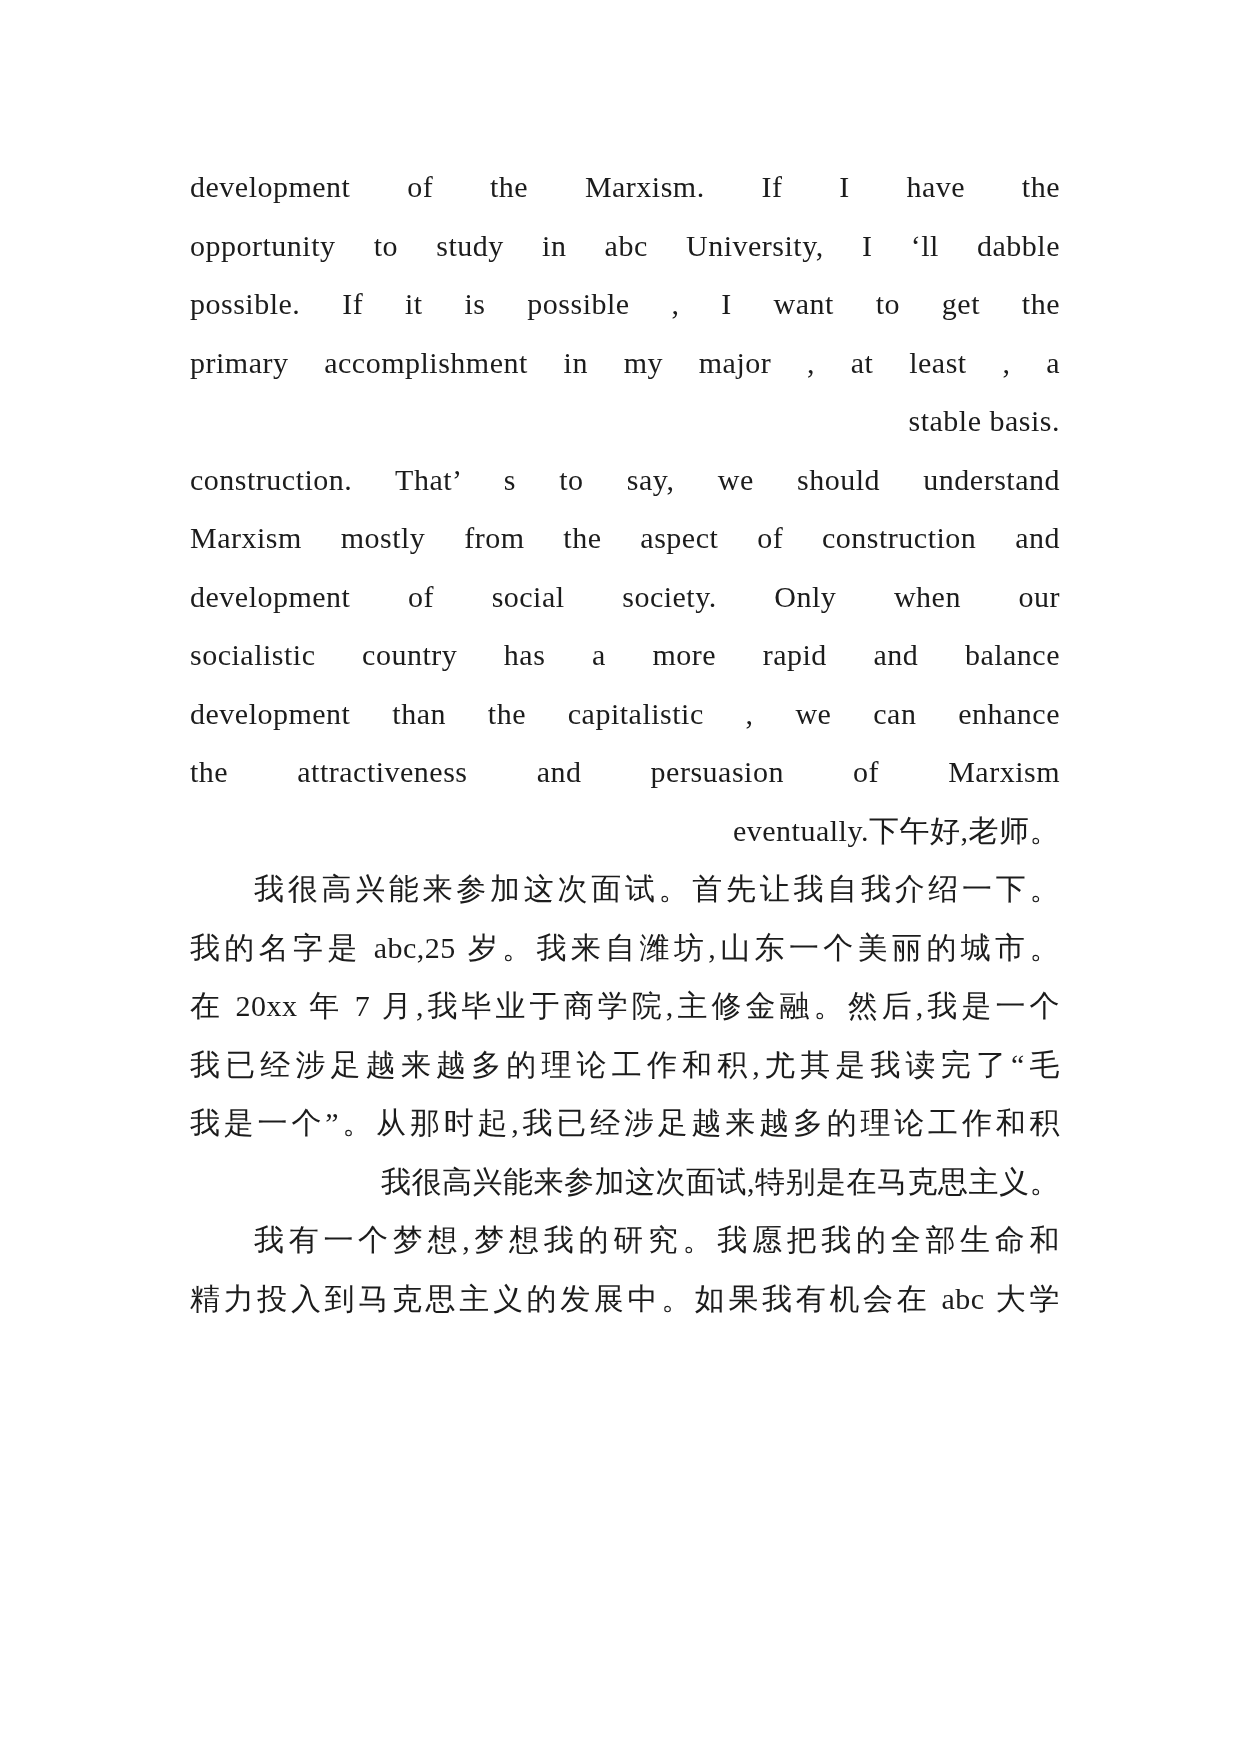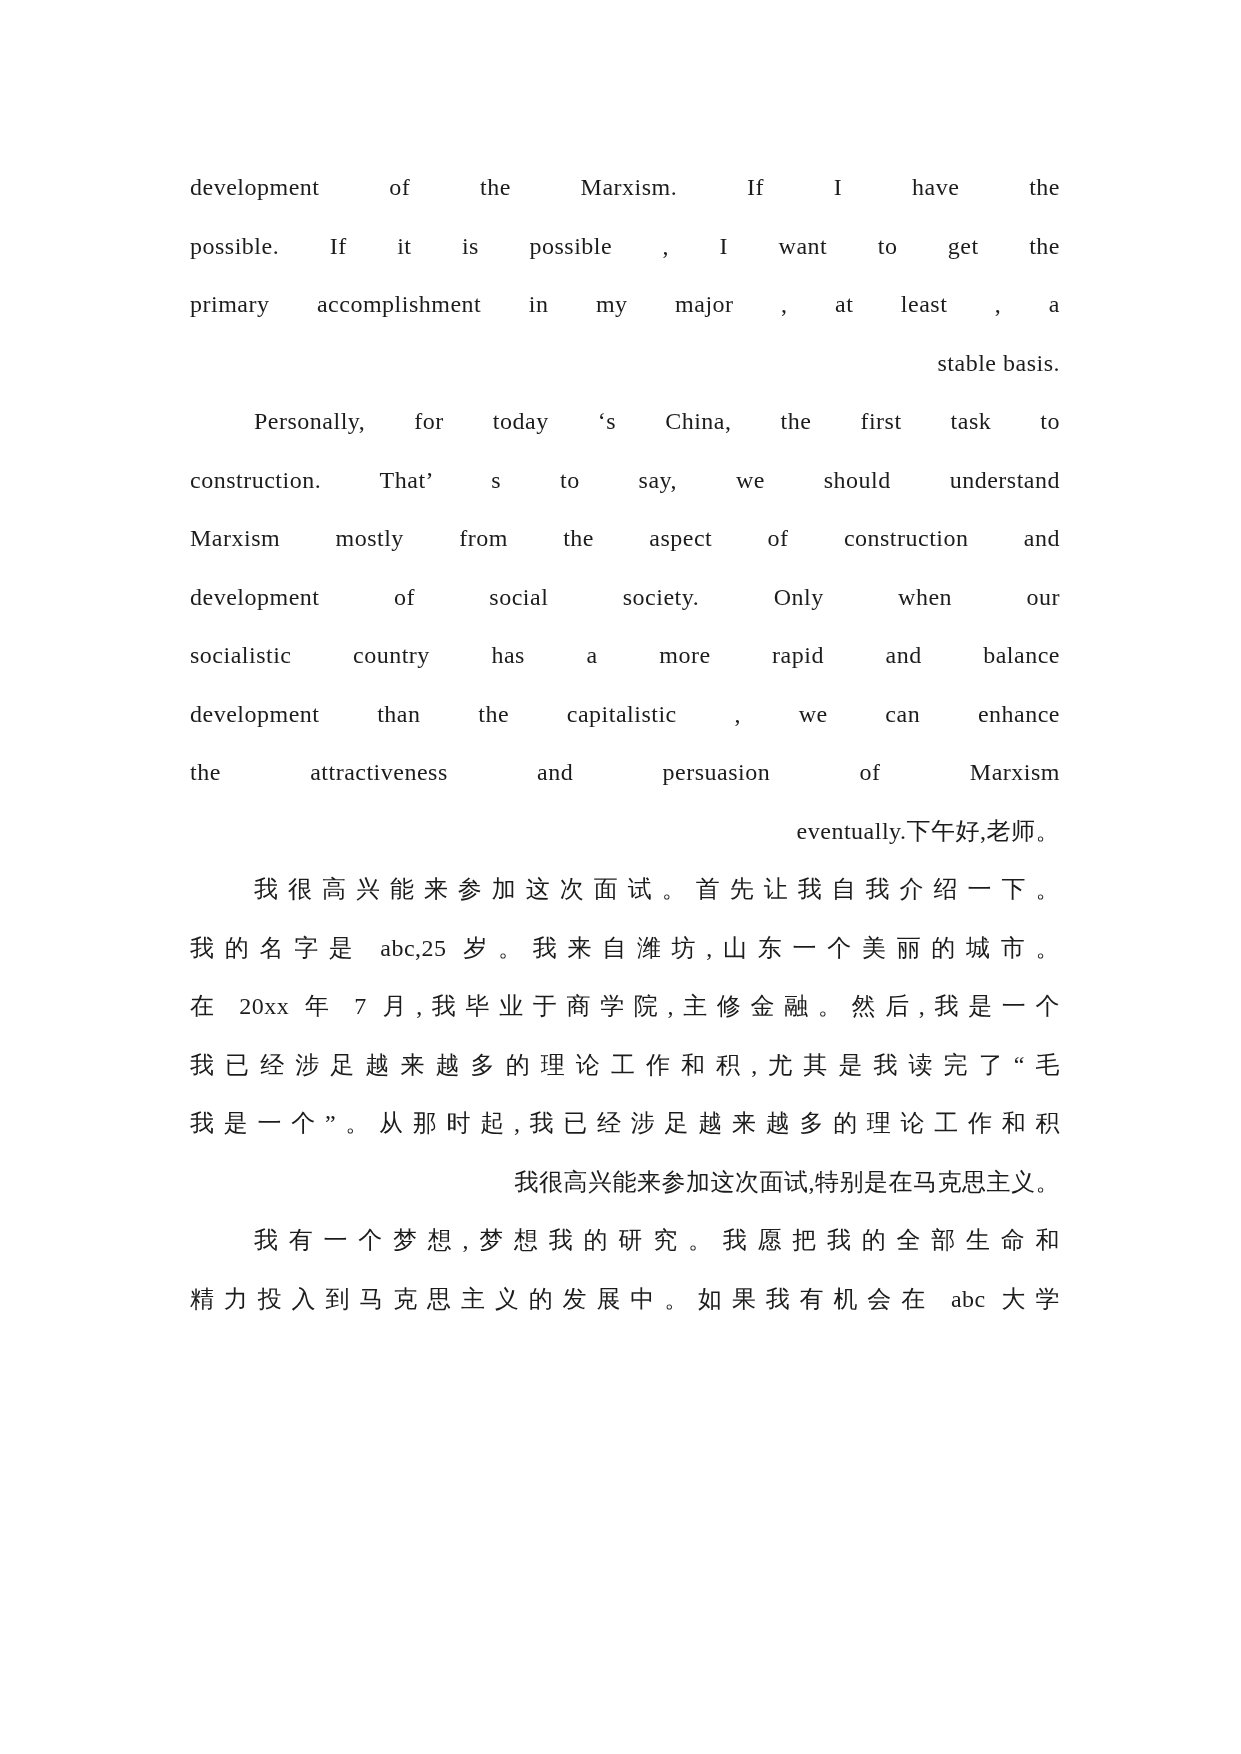--- a/index.html
+++ b/index.html
@@ -9,21 +9,21 @@
   }
   .page {
     position: relative;
     width: 1241px;
     height: 1754px;
     margin: 0 auto;
     background: #ffffff;
     box-sizing: border-box;
     padding: 158px 181px 0 190px;
     font-family: "Liberation Serif", "DejaVu Serif", serif;
-    font-size: 24px;
+    font-size: 30px;
     line-height: 58.5px;
     color: #1c1c1c;
     overflow: hidden;
   }
   .para { margin: 0; padding: 0; }
   .ln {
     text-align: right;
     letter-spacing: 0.5px;
   }
   .ln.j {
@@ -35,27 +35,27 @@
     text-indent: 64px;
   }
 </style>
 </head>
 <body>
 
 <div class="page">
 
   <div class="para">
     <div class="ln j">development of the Marxism. If I have the</div>
+    <div class="ln j">opportunity to study in abc University, I ‘ll dabble</div>
     <div class="ln j">possible. If it is possible , I want to get the</div>
     <div class="ln j">primary accomplishment in my major , at least , a</div>
     <div class="ln">stable basis.</div>
   </div>
 
   <div class="para">
-    <div class="ln j ind">Personally, for today ‘s China, the first task to</div>
     <div class="ln j">construction. That’ s to say, we should understand</div>
     <div class="ln j">Marxism mostly from the aspect of construction and</div>
     <div class="ln j">development of social society. Only when our</div>
     <div class="ln j">socialistic country has a more rapid and balance</div>
     <div class="ln j">development than the capitalistic , we can enhance</div>
     <div class="ln j">the attractiveness and persuasion of Marxism</div>
     <div class="ln">eventually.下午好,老师。</div>
   </div>
 
   <div class="para">

